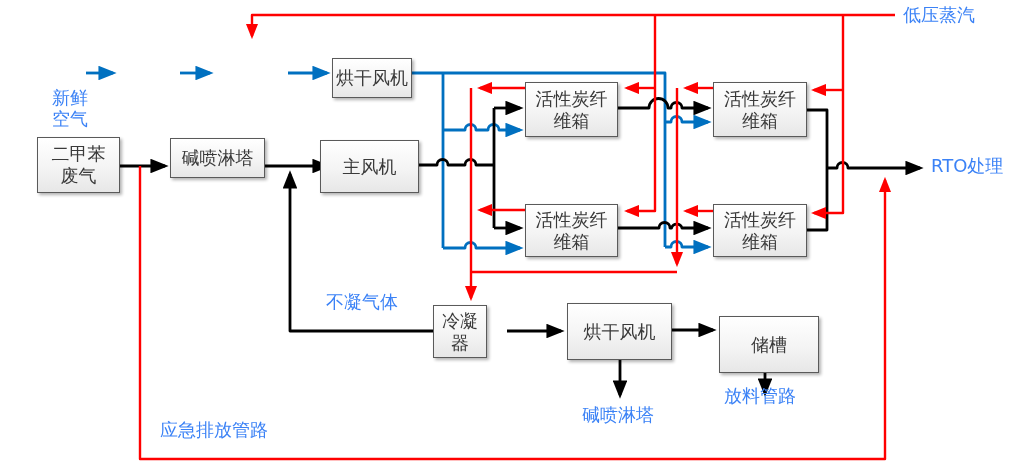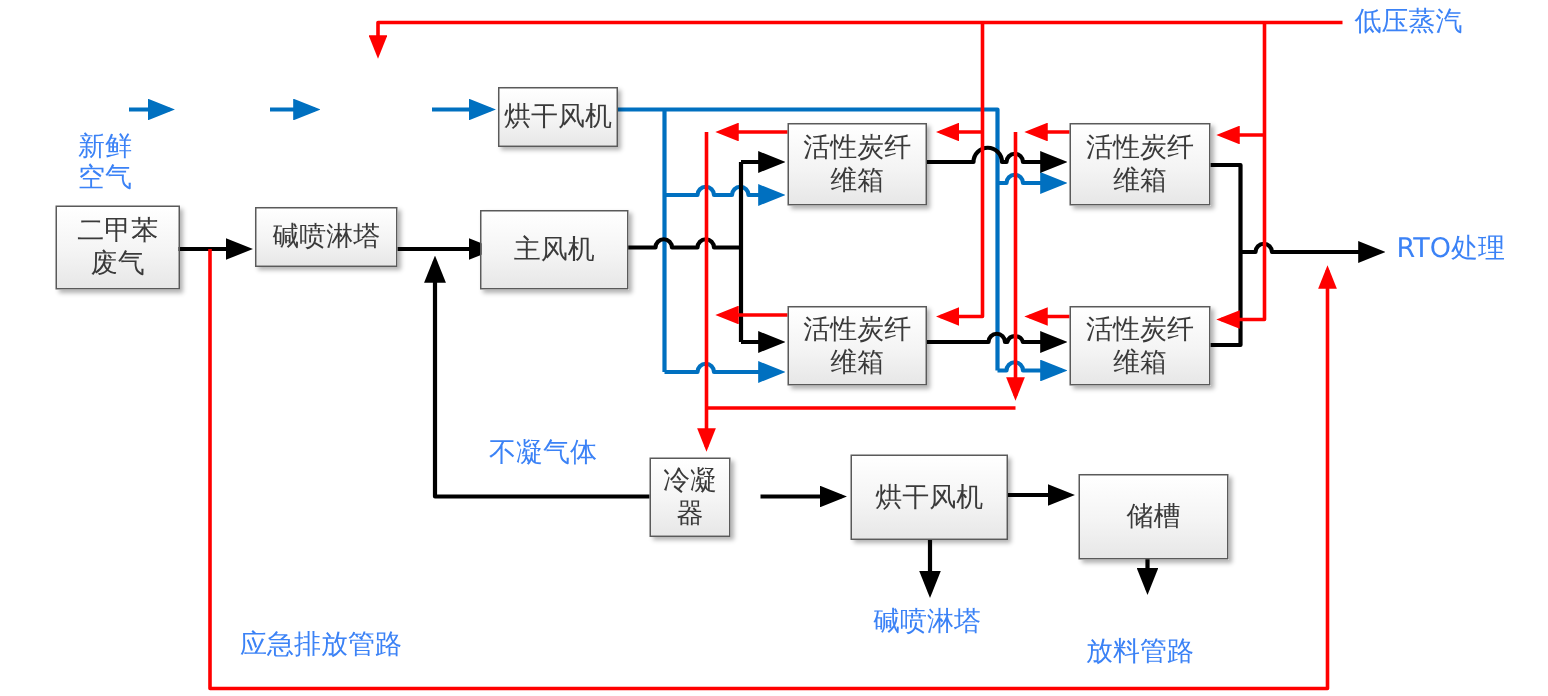--- a/index.html
+++ b/index.html
@@ -106,16 +106,16 @@
   <div class="node" style="left:433px;top:305px;width:54px;height:53px">冷凝器</div>
   <div class="node" style="left:567px;top:303px;width:105px;height:57px">烘干风机</div>
   <div class="node" style="left:719px;top:316px;width:100px;height:57px">储槽</div>
 
   <div class="lbl center" style="left:30px;top:50px;width:58px">新鲜
 空气</div>
   <div class="lbl" style="left:903px;top:4px">低压蒸汽</div>
   <div class="lbl" style="left:931px;top:155px">RTO处理</div>
   <div class="lbl" style="left:326px;top:291px">不凝气体</div>
   <div class="lbl" style="left:582px;top:404px">碱喷淋塔</div>
-  <div class="lbl" style="left:724px;top:424px">放料管路</div>
+  <div class="lbl" style="left:724px;top:385px">放料管路</div>
   <div class="lbl" style="left:160px;top:419px">应急排放管路</div>
 
 </div>
 
 </body></html>

